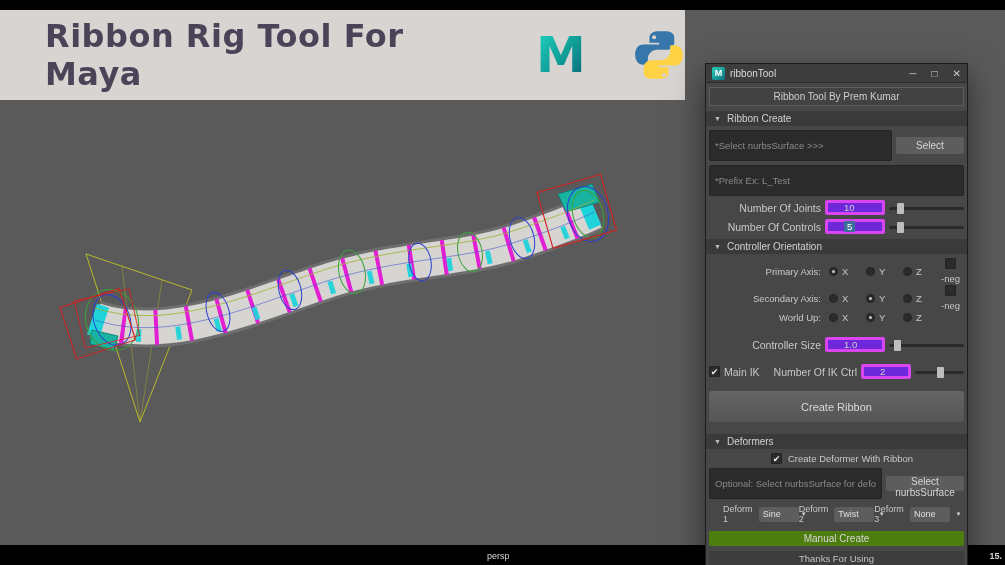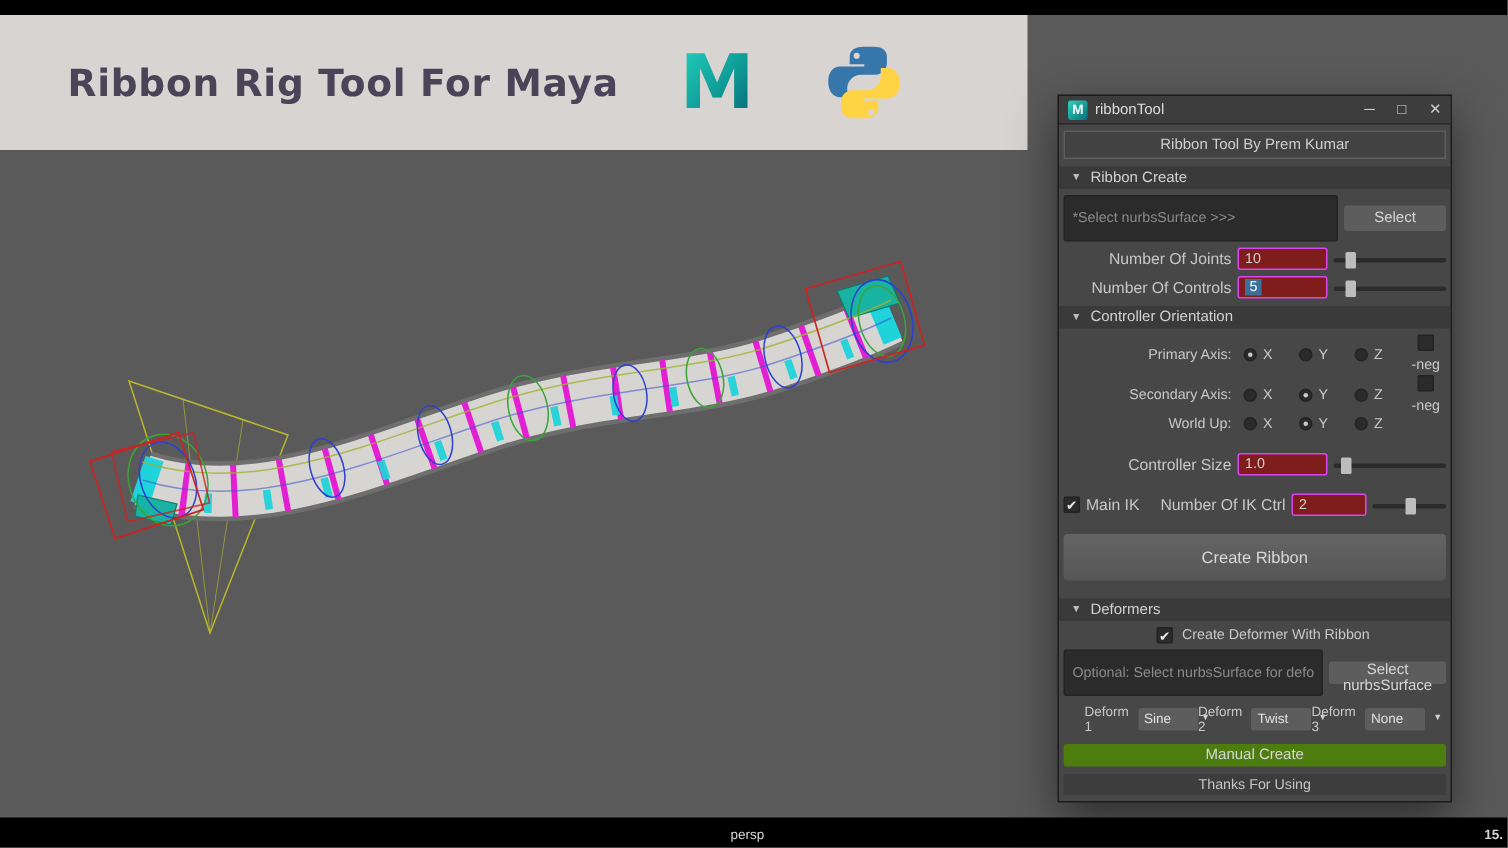--- a/index.html
+++ b/index.html
@@ -12,21 +12,21 @@
   
   .bar-top { position:absolute; left:0; top:0; width:1005px; height:10px; background:#000; }
   .bar-bottom { position:absolute; left:0; top:545px; width:1005px; height:20px; background:#000; }
   .cam-label { position:absolute; left:487px; top:551px; color:#d6d6d6; font-size:9px; }
   .frame-label { position:absolute; right:3px; top:551px; color:#d6d6d6; font-size:9px; font-weight:bold; }
 
   
   .banner { position:absolute; left:0; top:10px; width:685px; height:90px; background:#d8d4d1;
             display:flex; align-items:center; z-index:3; }
   .banner-title { margin-left:45px; font-family:"DejaVu Sans", sans-serif; font-weight:bold;
-                  font-size:25px; color:#4a4458; letter-spacing:.5px; }
+                  font-size:32px; color:#4a4458; letter-spacing:.5px; }
   .logo { display:flex; align-items:center; justify-content:center; }
   .logo-maya { margin-left:38px; }
   .logo-python { margin-left:44px; }
 
   
   .scene { position:absolute; left:0; top:0; width:1005px; height:565px; z-index:1; }
 
   
   .tool-window { position:absolute; left:705px; top:63px; width:263px; z-index:4;
                  background:#474747; border:1px solid #1c1c1c; color:#c8c8c8; font-size:10.5px;
@@ -56,22 +56,22 @@
 
   .btn { background:#5d5d5d; border:none; border-radius:2px; height:17px; color:#d6d6d6;
          font-size:10px; font-family:inherit; padding:0 8px; cursor:default; }
   .btn-select { width:68px; flex:none; }
   .btn-small { width:78px; flex:none; height:15px; font-size:10px; padding:0 2px; }
 
   .lbl { color:#c8c8c8; }
   .lbl-right { text-align:right; flex:none; }
   .w112 { width:112px; }
 
-  .numfield { background:#7f1d1d; border:1px solid #d946ef; border-radius:2px; height:15px;
-              display:flex; align-items:center; padding:0 4px; flex:none; font-size:9.5px; color:#cfcfcf; }
+  .numfield { background:#6d28d9; border:3px solid #d946ef; border-radius:2px; height:15px;
+              display:flex; align-items:center; padding:0 16px; flex:none; font-size:9.5px; color:#cfcfcf; }
   .w60 { width:60px; } .w50 { width:50px; }
   .sel { background:#3d6f9b; color:#fff; padding:0 3px; }
 
   .slider { position:relative; flex:1; height:14px; }
   .slider .track { position:absolute; left:0; right:0; top:6px; height:3px; background:#2b2b2b; border-radius:2px; }
   .slider .handle { position:absolute; top:2px; width:7px; height:11px; background:#bdbdbd; border-radius:1px; }
 
   .orow { display:flex; align-items:center; margin:1px 3px; gap:0; font-size:9.5px; }
   .rgroup { display:flex; align-items:center; gap:4px; width:29px; margin-left:8px; }
   .radio { width:9px; height:9px; border-radius:50%; background:#2b2b2b; border:1px solid #232323;
@@ -208,20 +208,23 @@
   <div class="section-header">
     <span class="tri">▼</span>
     <span>Ribbon Create</span>
   </div>
 
   <div class="row">
     <input class="field grow" readonly="" placeholder="*Select nurbsSurface &gt;&gt;&gt;" style="">
     <button class="btn btn-select">Select</button>
   </div>
 
+  <div class="row">
+    <input class="field grow" readonly="" placeholder="*Prefix Ex: L_Test" style="">
+  </div>
 
   <div class="row">
     <span class="lbl lbl-right w112">Number Of Joints</span>
     <div class="numfield w60">
       <span>10</span>
     </div>
     <div class="slider">
       <div class="track"></div>
         <div class="handle" style="left:10%"></div>
     </div>

